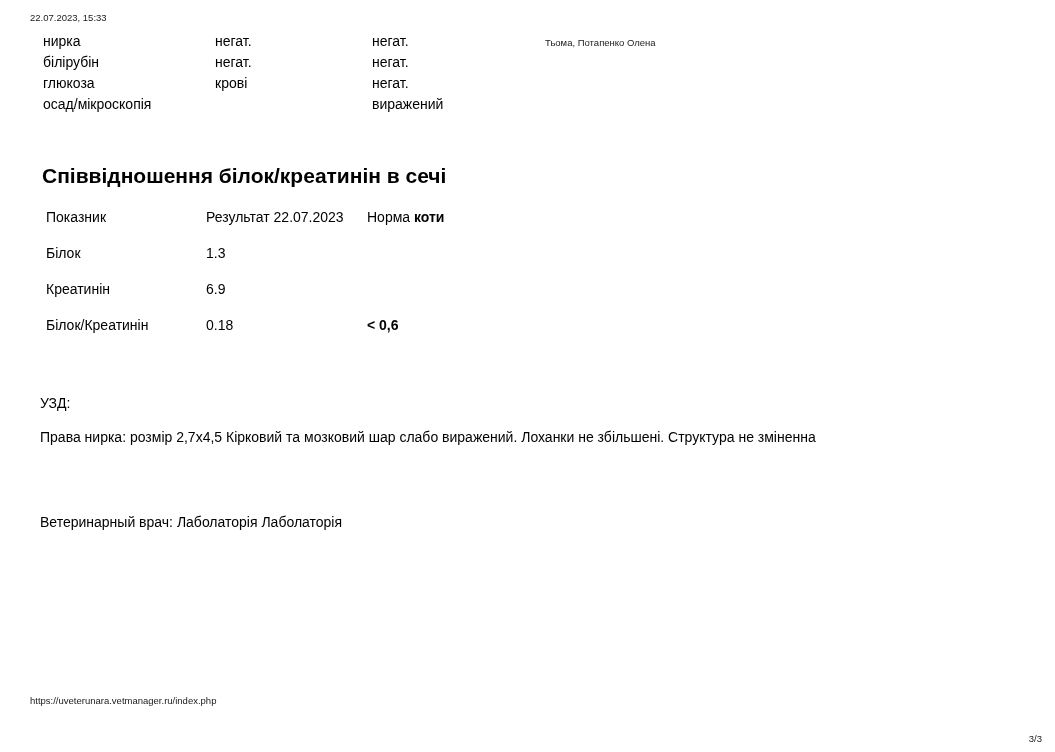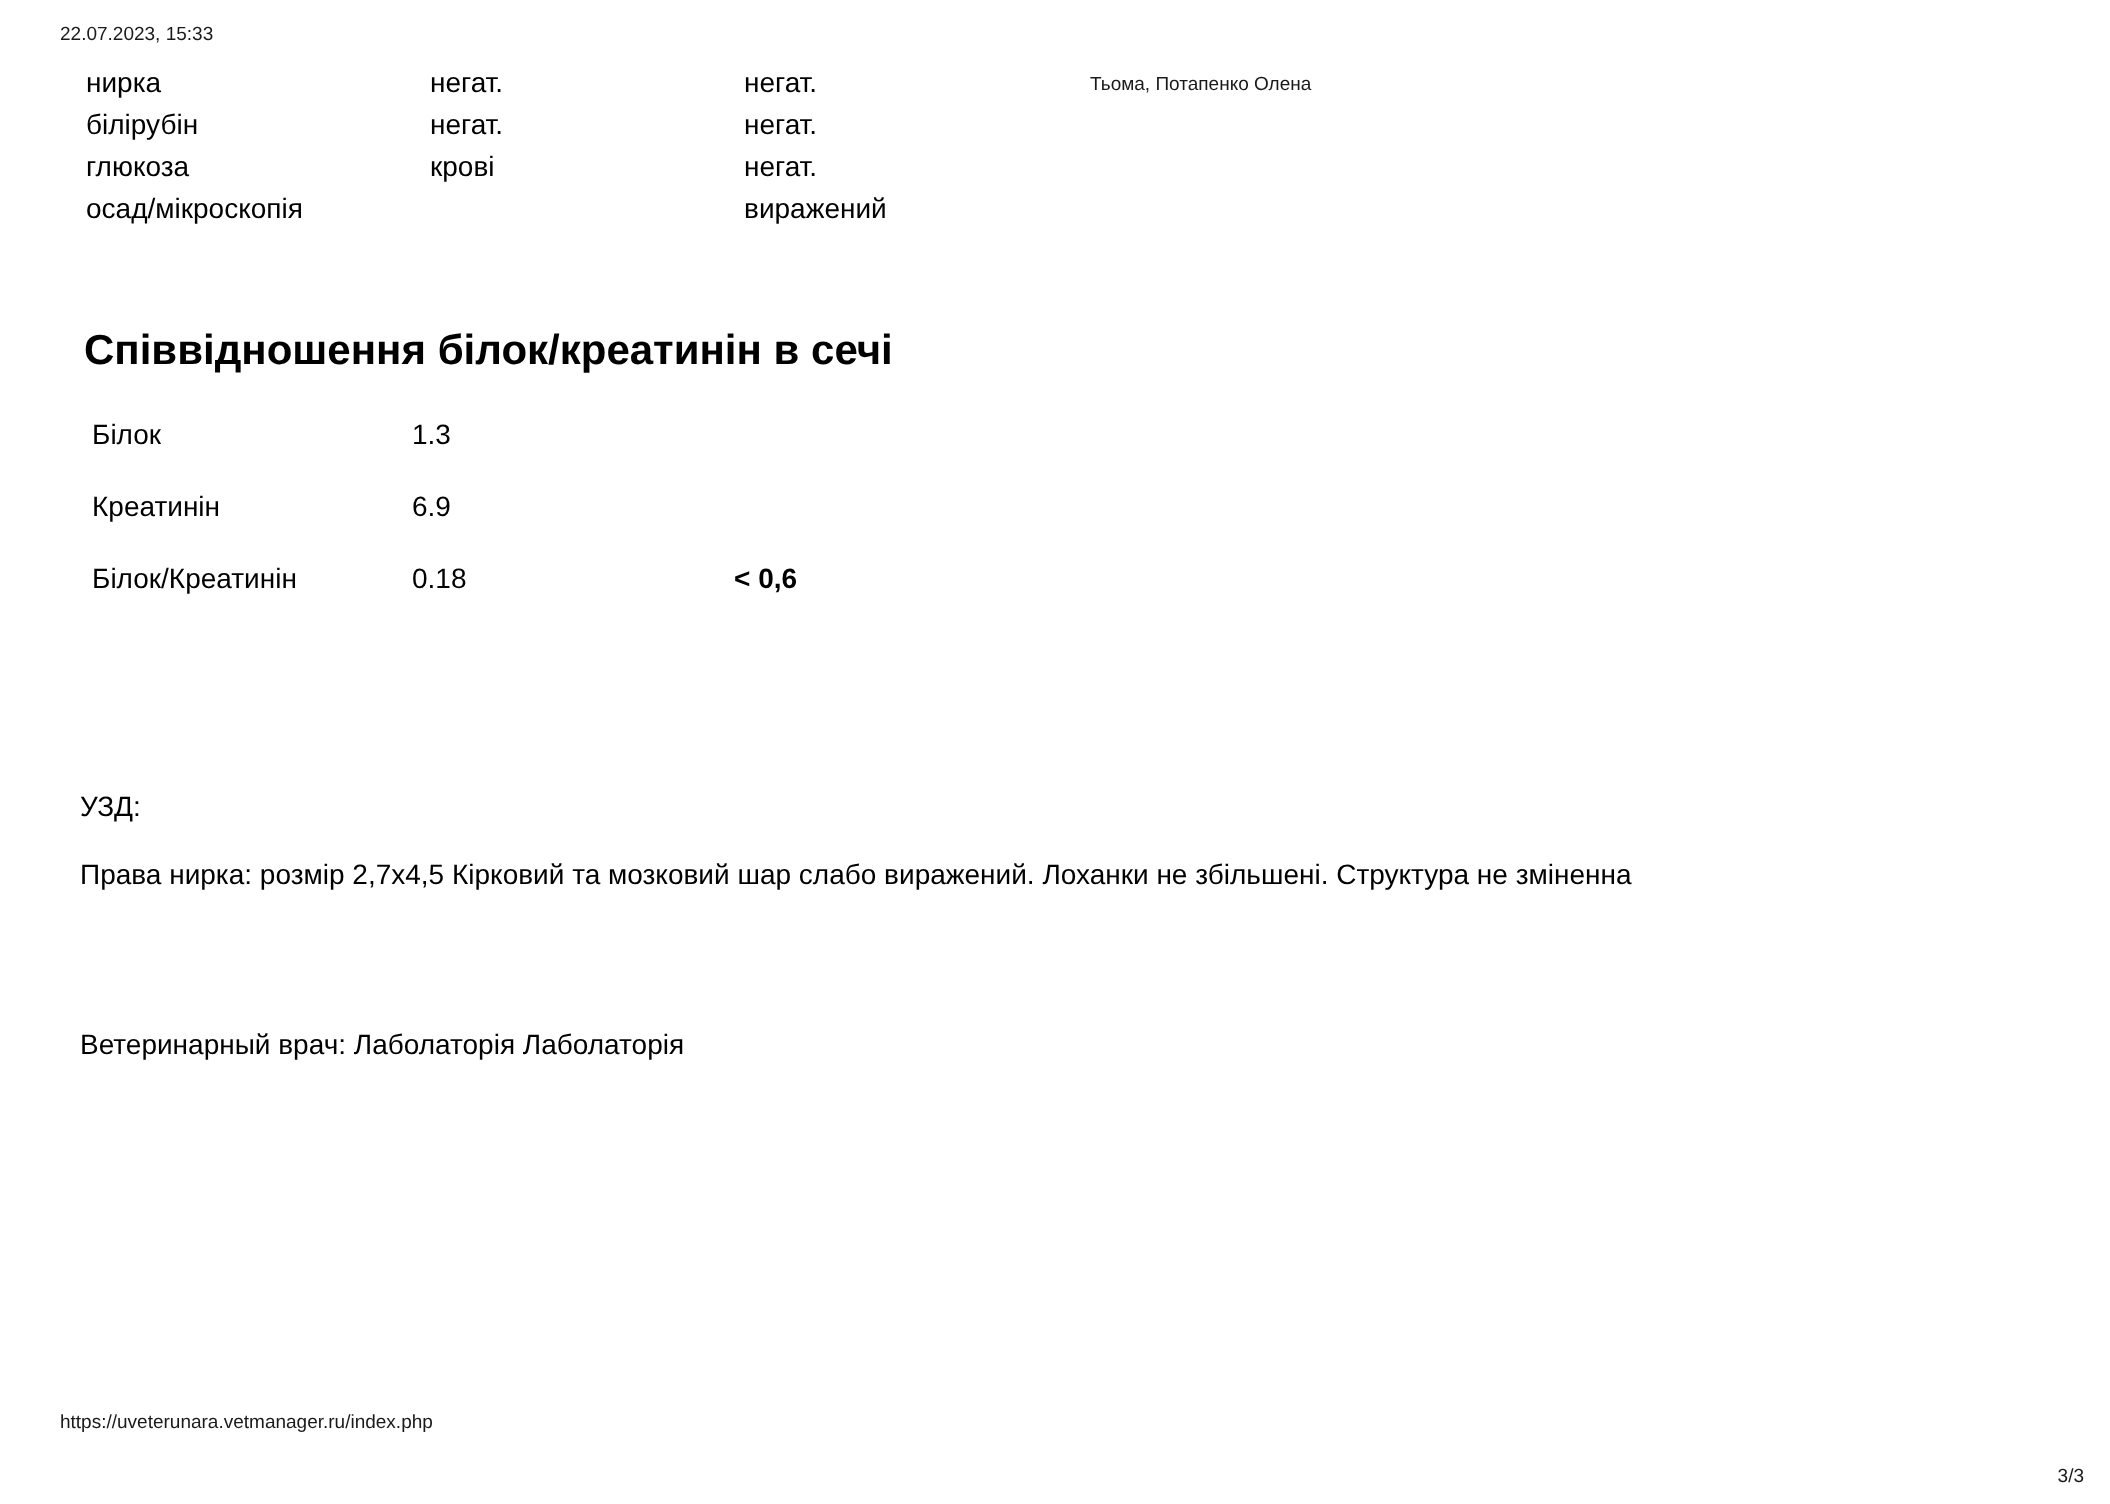--- a/index.html
+++ b/index.html
@@ -45,21 +45,21 @@
   
   .uzd-heading { position: absolute; left: 40px; top: 395px; }
   .uzd-p {
     position: absolute; left: 40px; width: 990px;
     line-height: 18px; white-space: pre-wrap;
   }
   .uzd-right { top: 428px; }
   .uzd-left { top: 461px; }
   .uzd-vet { top: 513px; }
 
-  .footer-url { left: 30px; top: 695px; margin-top: 11px; }
+  .footer-url { left: 30px; top: 695px; }
   .footer-page { right: 13px; top: 733px; }
   .header-date { left: 30px; top: 12px; }
   .header-title { left: 545px; top: 13px; margin-top: 24px; }
 </style>
 </head>
 <body>
 
 <div class="page">
 
   <span class="meta-text header-date">22.07.2023, 15:33</span>
@@ -85,20 +85,25 @@
       <span class="c1">осад/мікроскопія</span>
       <span class="c2"></span>
       <span class="c3">виражений</span>
     </div>
   </div>
 
   <div class="ratio-heading">Співвідношення білок/креатинін в сечі</div>
 
   <div class="ratio-table body-text">
     <div class="ratio-row">
+      <span class="c1">Показник</span>
+      <span class="c2">Результат 22.07.2023</span>
+      <span class="c3"><span>Норма</span>&nbsp;<span class="bold">коти</span></span>
+    </div>
+    <div class="ratio-row">
       <span class="c1">Білок</span>
       <span class="c2">1.3</span>
       <span class="c3"></span>
     </div>
     <div class="ratio-row">
       <span class="c1">Креатинін</span>
       <span class="c2">6.9</span>
       <span class="c3"></span>
     </div>
     <div class="ratio-row">

